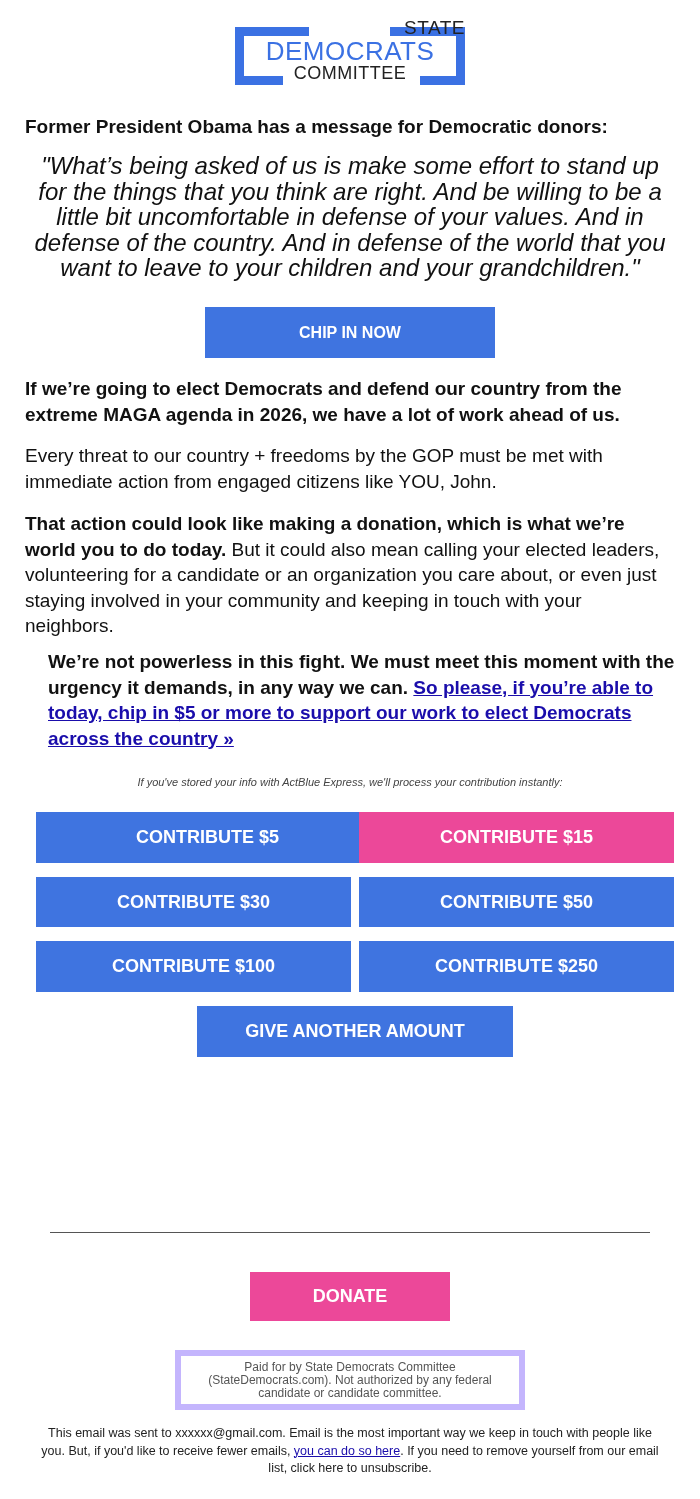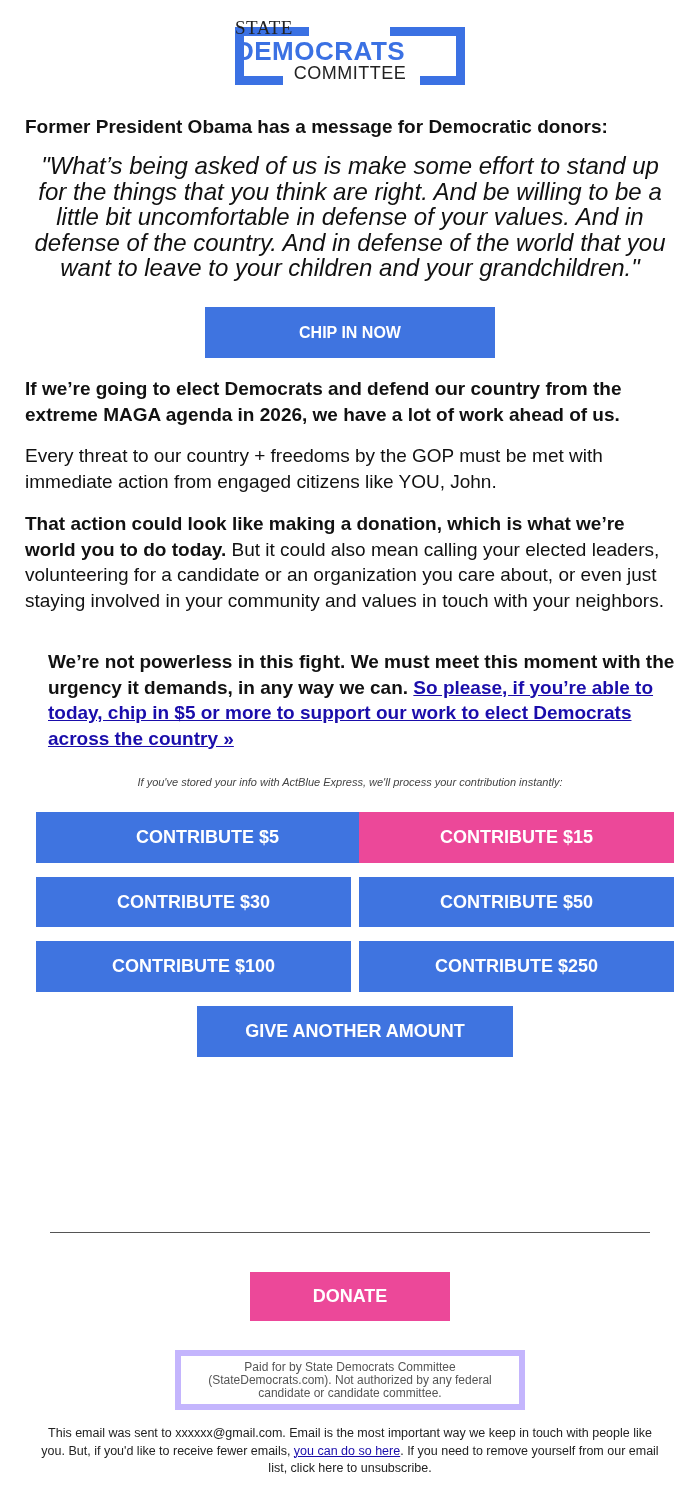--- a/index.html
+++ b/index.html
@@ -7,22 +7,22 @@
   body { font-family: "Liberation Sans", sans-serif; color: #111; position: relative; }
 
   
   .logo { position: absolute; left: 235px; top: 18px; width: 230px; height: 67px; }
   .logo .frame-l { position: absolute; left: 0; top: 9px; width: 9px; height: 58px; background: #3b71e3; }
   .logo .frame-r { position: absolute; right: 0; top: 9px; width: 9px; height: 58px; background: #3b71e3; }
   .logo .frame-tl { position: absolute; left: 0; top: 9px; width: 74px; height: 9px; background: #3b71e3; }
   .logo .frame-tr { position: absolute; right: 0; top: 9px; width: 75px; height: 9px; background: #3b71e3; }
   .logo .frame-bl { position: absolute; left: 0; bottom: 0; width: 48px; height: 9px; background: #3b71e3; }
   .logo .frame-br { position: absolute; right: 0; bottom: 0; width: 45px; height: 9px; background: #3b71e3; }
-  .logo .state { position: absolute; left: 0; right: 0; top: 0; text-align: left; font-size: 19px; line-height: 20px; color: #222; letter-spacing: 0.5px; font-family: Liberation Serif, serif; }
-  .logo .dems { position: absolute; left: 0; right: 0; top: 19px; text-align: left; font-size: 26px; line-height: 28px; font-weight: bold; color: #3b71e3; letter-spacing: 0.5px; }
+  .logo .state { position: absolute; left: 0; right: 0; top: 0; text-align: right; font-size: 19px; line-height: 20px; color: #222; letter-spacing: 0.5px; }
+  .logo .dems { position: absolute; left: 0; right: 0; top: 19px; text-align: center; font-size: 26px; line-height: 28px; font-weight: normal; color: #3b71e3; letter-spacing: 0.5px; }
   .logo .committee { position: absolute; left: 0; right: 0; top: 45px; text-align: center; font-size: 18px; line-height: 20px; color: #222; letter-spacing: 0.5px; }
 
   .intro { position: absolute; left: 25px; top: 115px; width: 650px; font-size: 19px; font-weight: bold; line-height: 24px; }
   .quote { position: absolute; left: 25px; top: 153px; width: 650px; font-size: 24px; font-style: italic; line-height: 25.5px; text-align: center; color: #111; }
 
   .btn { position: absolute; display: flex; align-items: center; justify-content: center; color: #fff; font-weight: bold; text-decoration: none; cursor: pointer; }
   .btn.blue { background: #3f74e0; }
   .btn.red { background: #ec4899; }
 
   .chip { left: 205px; top: 307px; width: 290px; height: 51px; font-size: 16px; }
@@ -69,21 +69,21 @@
   <div class="committee">COMMITTEE</div>
 </div>
 
 <div class="intro">Former President Obama has a message for Democratic donors:</div>
 <div class="quote">"What’s being asked of us is make some effort to stand up for the things that you think are right. And be willing to be a little bit uncomfortable in defense of your values. And in defense of the country. And in defense of the world that you want to leave to your children and your grandchildren."</div>
 
 <a class="btn blue chip">CHIP IN NOW</a>
 
 <div class="para p1">If we’re going to elect Democrats and defend our country from the extreme MAGA agenda in 2026, we have a lot of work ahead of us.</div>
 <div class="para p2">Every threat to our country + freedoms by the GOP must be met with immediate action from engaged citizens like YOU, John.</div>
-<div class="para p3"><b>That action could look like making a donation, which is what we’re world you to do today.</b><span> But it could also mean calling your elected leaders, volunteering for a candidate or an organization you care about, or even just staying involved in your community and values in touch with your neighbors.</span></div>
+<div class="para p3"><b>That action could look like making a donation, which is what we’re world you to do today.</b><span> But it could also mean calling your elected leaders, volunteering for a candidate or an organization you care about, or even just staying involved in your community and keeping in touch with your neighbors.</span></div>
 <div class="para p4"><b>We’re not powerless in this fight. We must meet this moment with the urgency it demands, in any way we can. </b><a>So please, if you’re able to today, chip in $5 or more to support our work to elect Democrats across the country »</a></div>
 
 <div class="actblue-note">If you've stored your info with ActBlue Express, we'll process your contribution instantly:</div>
 
 <a class="btn blue c1">CONTRIBUTE $5</a>
 <a class="btn red c2">CONTRIBUTE $15</a>
 <a class="btn blue c3">CONTRIBUTE $30</a>
 <a class="btn blue c4">CONTRIBUTE $50</a>
 <a class="btn blue c5">CONTRIBUTE $100</a>
 <a class="btn blue c6">CONTRIBUTE $250</a>

